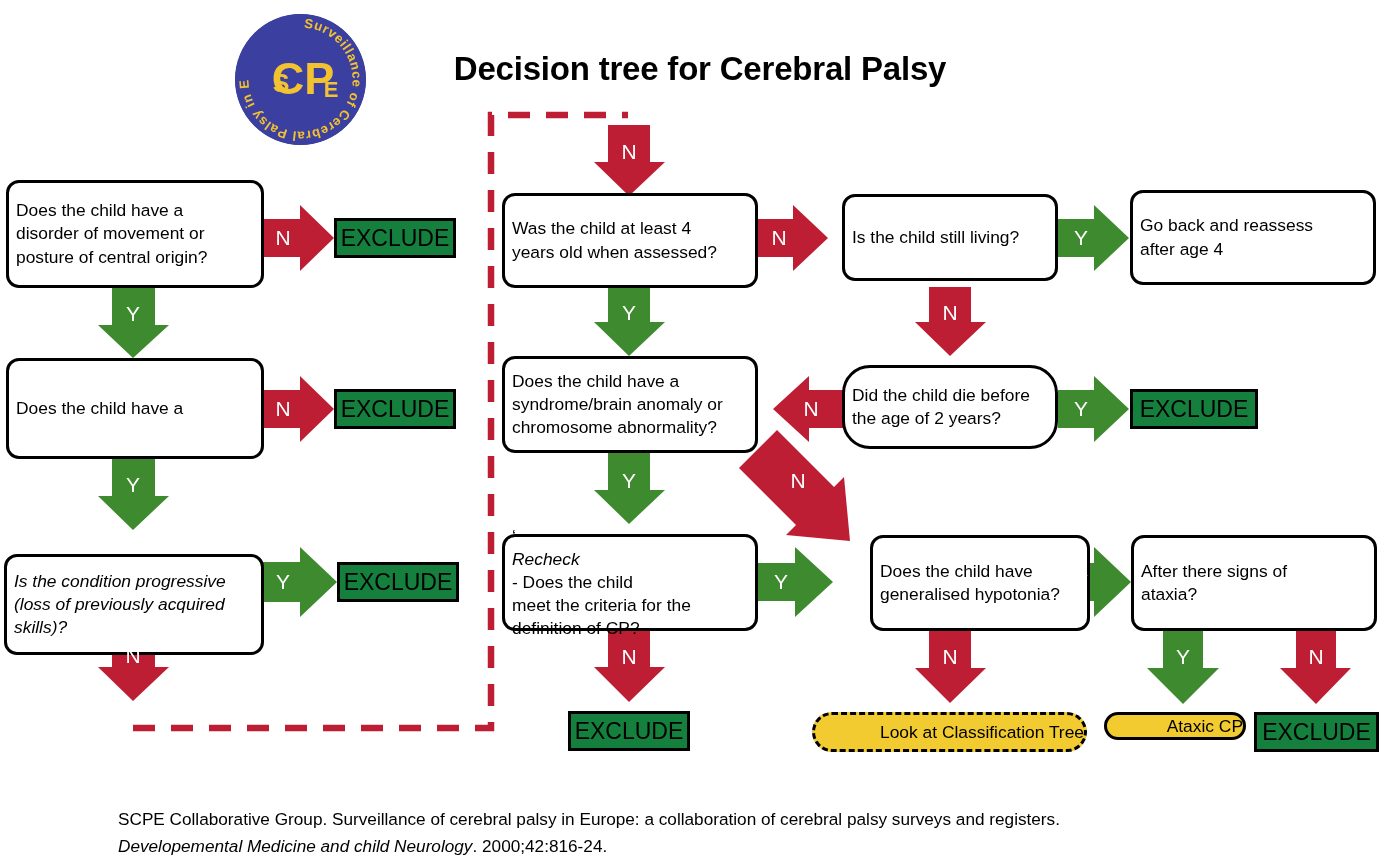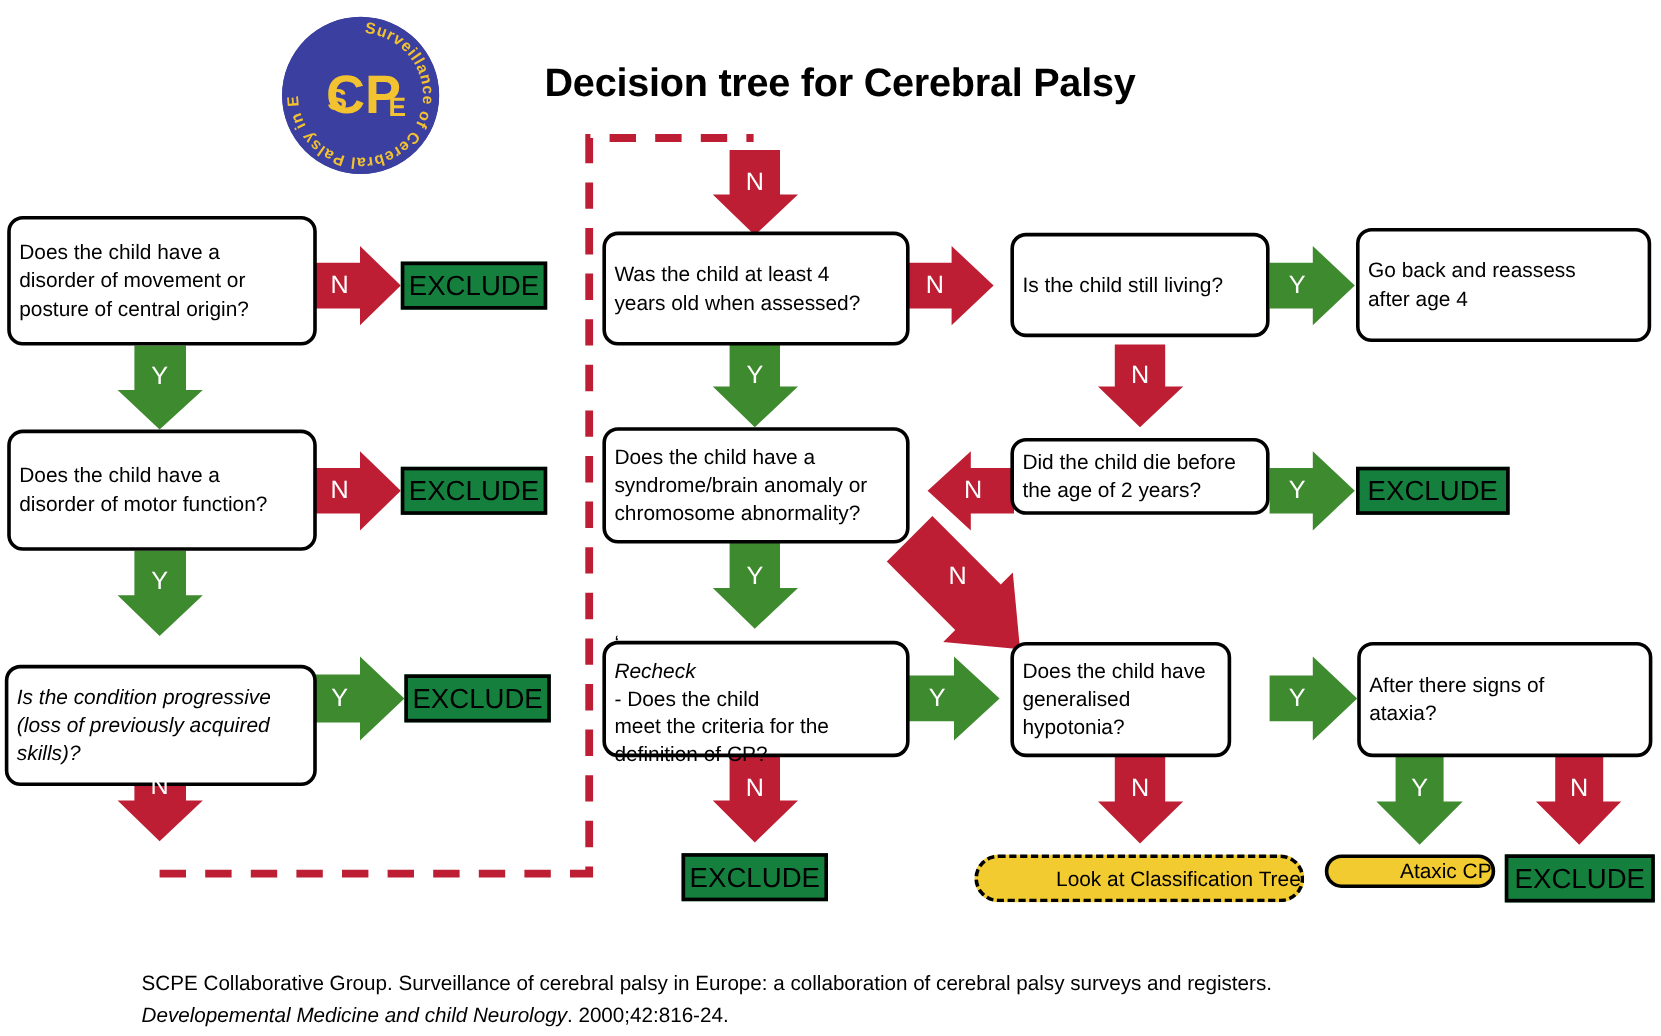--- a/index.html
+++ b/index.html
@@ -209,21 +209,20 @@
     </div>
   </div>
 
   <div class="exclude" style="left:334px; top:218px; width:122px; height:40px;">
     <span>EXCLUDE</span>
   </div>
 
   <div class="qbox" style="left:6px; top:358px; width:258px; height:101px;">
     <div>
       <span>Does the child have a</span>
-      <span>disorder of motor function?</span>
     </div>
   </div>
 
   <div class="exclude" style="left:334px; top:389px; width:122px; height:40px;">
     <span>EXCLUDE</span>
   </div>
 
   <div class="qbox" style="left:4px; top:554px; width:260px; height:101px;font-style:italic;">
     <div>
       <span>Is the condition progressive</span>
@@ -269,32 +268,32 @@
     </div>
   </div>
 
   <div class="qbox" style="left:1130px; top:190px; width:246px; height:95px;">
     <div>
       <span>Go back and reassess</span>
       <span>after age 4</span>
     </div>
   </div>
 
-  <div class="qbox" style="left:842px; top:365px; width:216px; height:64px;">
+  <div class="qbox" style="left:842px; top:365px; width:216px; height:84px;border-radius:28px;">
     <div>
       <span>Did the child die before</span>
       <span>the age of 2 years?</span>
     </div>
   </div>
 
   <div class="exclude" style="left:1130px; top:389px; width:128px; height:40px;">
     <span>EXCLUDE</span>
   </div>
 
-  <div class="qbox" style="left:842px; top:535px; width:184px; height:96px;">
+  <div class="qbox" style="left:870px; top:535px; width:220px; height:96px;">
     <div>
       <span>Does the child have</span>
       <span>generalised hypotonia?</span>
     </div>
   </div>
 
   <div class="qbox" style="left:1131px; top:535px; width:246px; height:96px;">
     <div>
       <span>After there signs of</span>
       <span>ataxia?</span>

